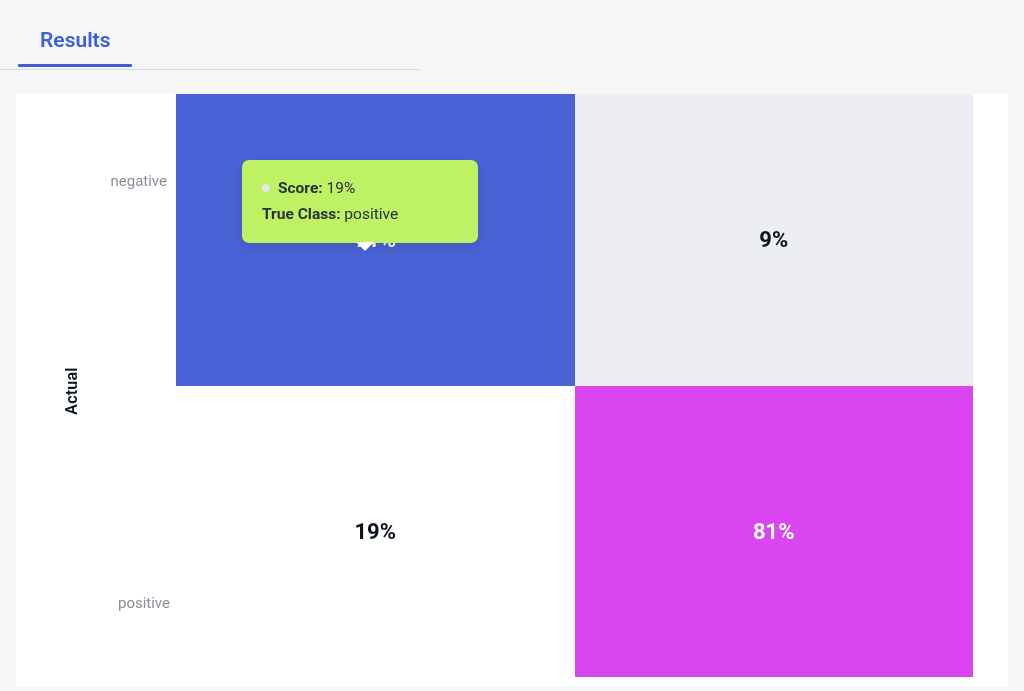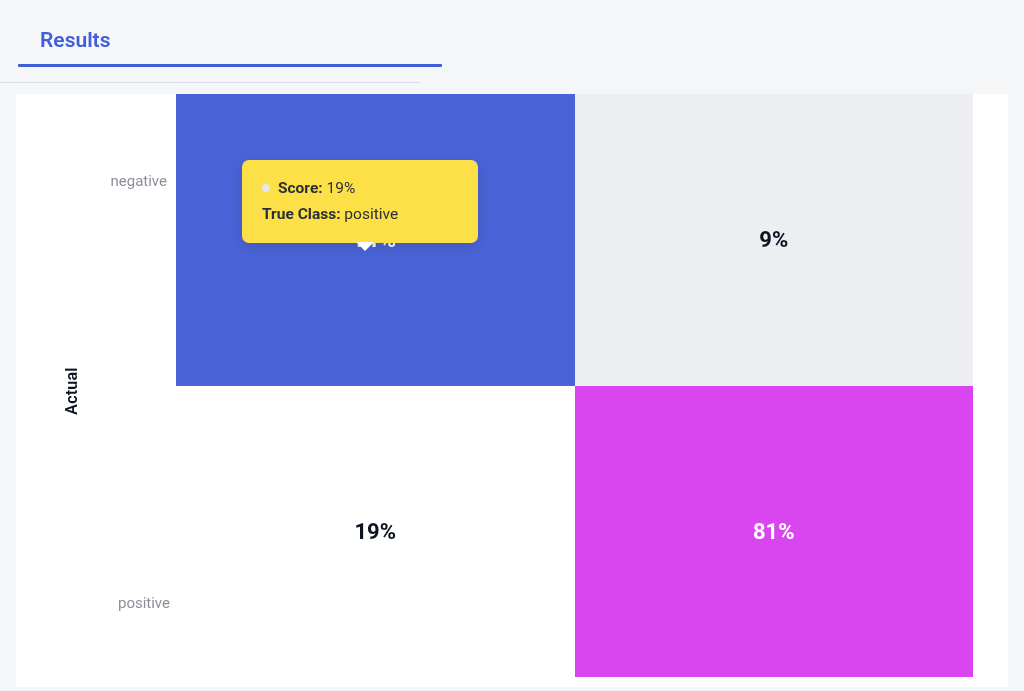--- a/index.html
+++ b/index.html
@@ -10,25 +10,24 @@
     body {
       font-family: -apple-system, BlinkMacSystemFont, "Segoe UI", Roboto, Helvetica, Arial, sans-serif;
       background: #f5f6f8;
       width: 1024px;
       height: 691px;
       overflow: hidden;
       position: relative;
     }
     .tabs {
       display: flex;
-      padding: 28px 0 16px 40px;
+      padding: 28px 0 3px 40px;
       border-bottom: 1px solid #d8dce3;
       width: 420px;
       margin-left: 0;
-      flex-direction: column;
     }
     .tab {
       font-size: 21px;
       font-weight: 600;
       color: #9aa2b1;
       padding-bottom: 14px;
       cursor: pointer;
       position: relative;
     }
     .tab.active {
@@ -104,21 +103,21 @@
       text-align: right;
       width: 60px;
     }
     .row-label.neg { left: 91px; top: 78px; }
     .row-label.pos { left: 94px; top: 500px; }
     .tooltip {
       position: absolute;
       left: 242px;
       top: 160px;
       width: 236px;
-      background: #fde047;
+      background: #bef264;
       border-radius: 7px;
       box-shadow: 0 4px 14px rgba(0,0,0,0.14);
       padding: 16px 20px 16px 20px;
       font-size: 15.5px;
       color: #2a2f38;
       line-height: 1.65;
       z-index: 10;
     }
     .tooltip::after {
       content: "";

